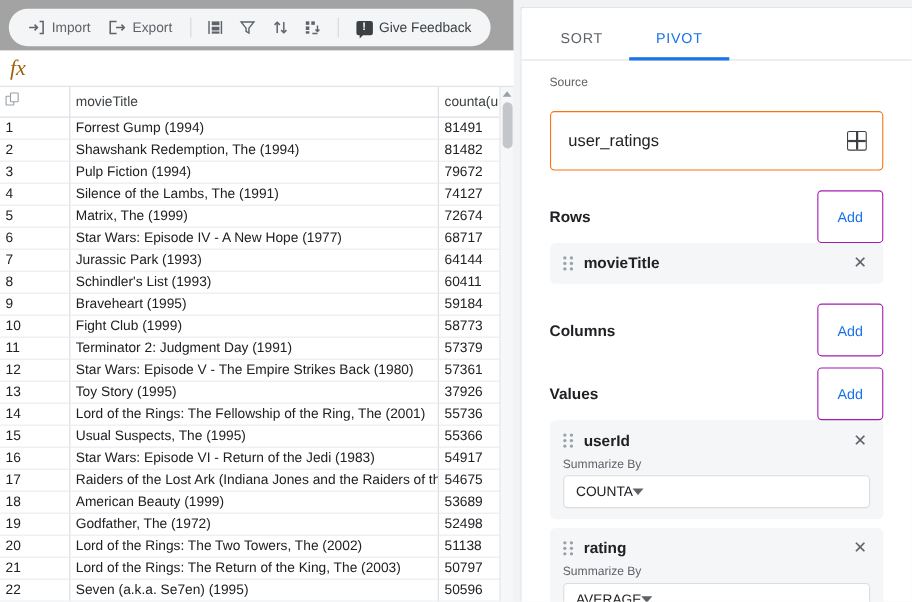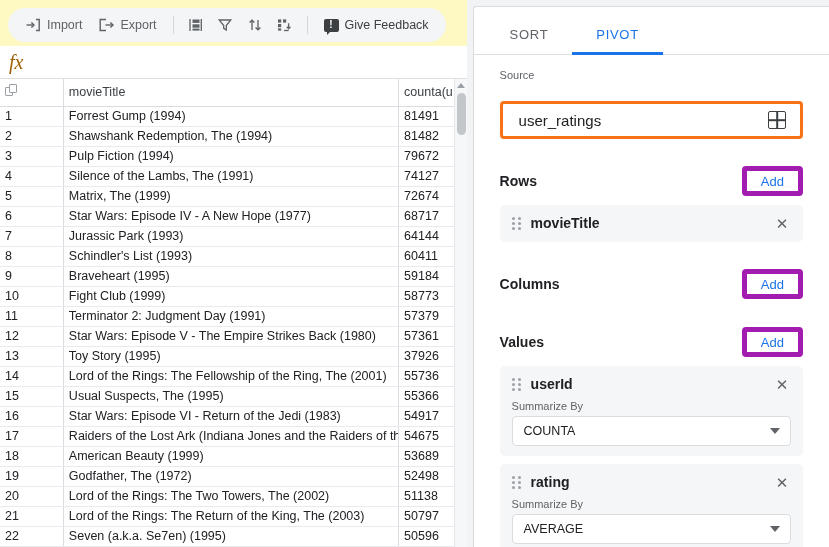--- a/index.html
+++ b/index.html
@@ -21,21 +21,21 @@
     height: 547px;
     background: #ffffff;
     display: flex;
     flex-direction: column;
     overflow: hidden;
   }
 
   
   .toolbar-wrap {
     height: 46px;
-    background: #fef9c3;
+    background: #a3a3a3;
     padding: 8px 21px 0 8px;
     flex: none;
   }
   .toolbar {
     height: 34px;
     background: #f3f5f7;
     border-radius: 17px;
     display: flex;
     align-items: center;
     padding: 0 10px;
@@ -196,22 +196,22 @@
   }
 
   .panel-body { padding: 14px 26px 0 26px; }
 
   .field-label {
     font-size: 11px;
     color: #5f6368;
     margin-bottom: 20px;
   }
   .source-box {
-    height: 38px;
-    border: 3px solid #f97316;
+    height: 54px;
+    border: 1px solid #f97316;
     border-radius: 4px;
     display: flex;
     align-items: center;
     justify-content: space-between;
     padding: 0 14px 0 16px;
     font-size: 15px;
     color: #202124;
     cursor: pointer;
     background:#fff;
   }
@@ -230,22 +230,22 @@
 
   .section {
     margin-top: 26px;
   }
   .section-head {
     display:flex; align-items:center; justify-content: space-between;
     height: 32px;
   }
   .section-title { font-size: 14px; font-weight: 700; color:#202124; }
   .add-btn {
-    min-width: 60px; height: 30px;
-    border: 5px solid #a21caf;
+    min-width: 60px; height: 48px;
+    border: 1px solid #a21caf;
     border-radius: 4px;
     color: #1a73e8;
     font-size: 13px;
     background: #fff;
     display:flex; align-items:center; justify-content:center;
     cursor:pointer; user-select:none;
     padding: 0 14px;
   }
 
   .chip {
@@ -266,21 +266,21 @@
     width: 18px; height: 18px; flex:none; color:#5f6368; font-size: 15px;
     display:flex; align-items:center; justify-content:center; cursor:pointer;
     line-height:1;
   }
   .summ-label { font-size: 11px; color: #5f6368; margin: 7px 0 4px 0; }
   .select-box {
     height: 30px;
     background: #fff;
     border: 1px solid #dadce0;
     border-radius: 4px;
-    display:flex; align-items:center; justify-content: space-between;
+    display:flex; align-items:center; 
     padding: 0 10px 0 11px;
     font-size: 12.5px;
     color: #202124;
     cursor:pointer;
   }
   .caret {
     width:0;height:0;border-left:5px solid transparent;border-right:5px solid transparent;
     border-top:6px solid #5f6368; flex:none;
   }
 </style>

